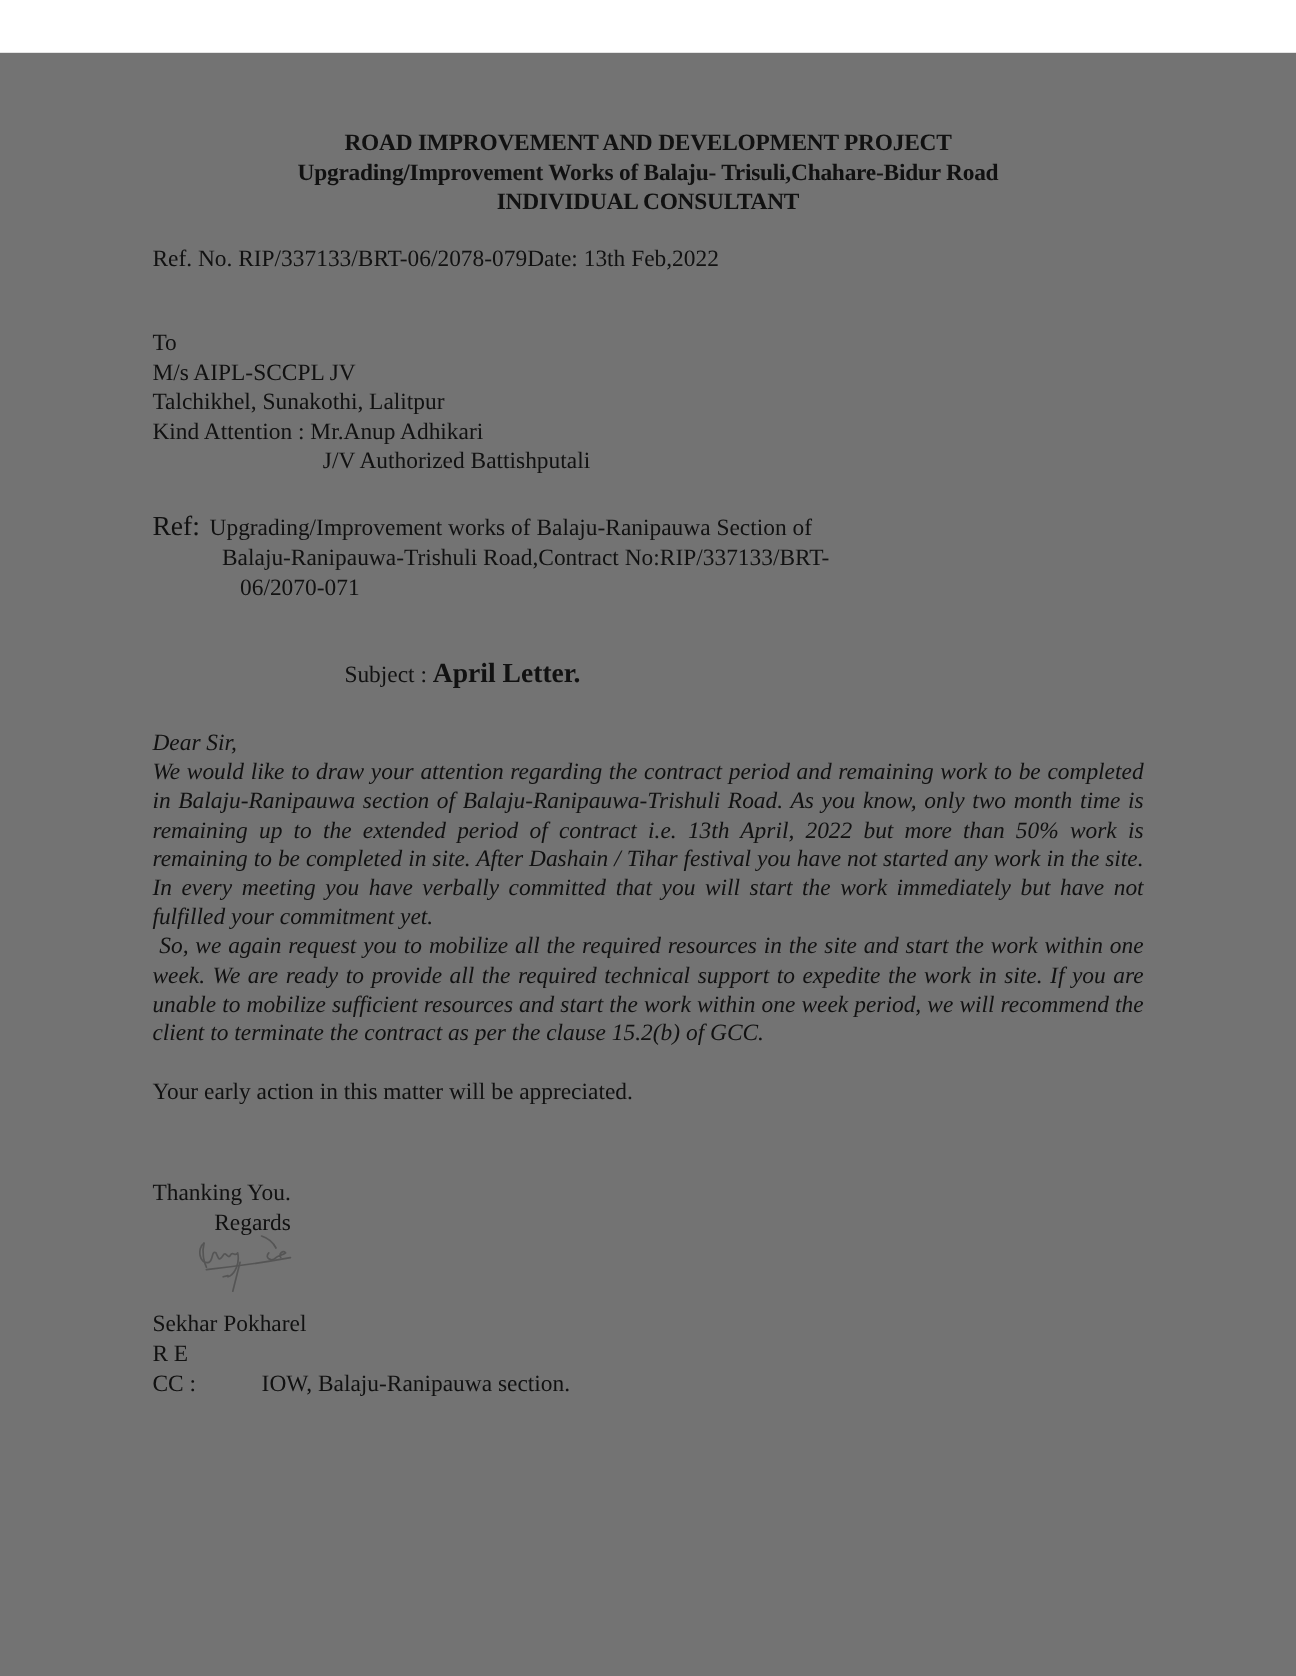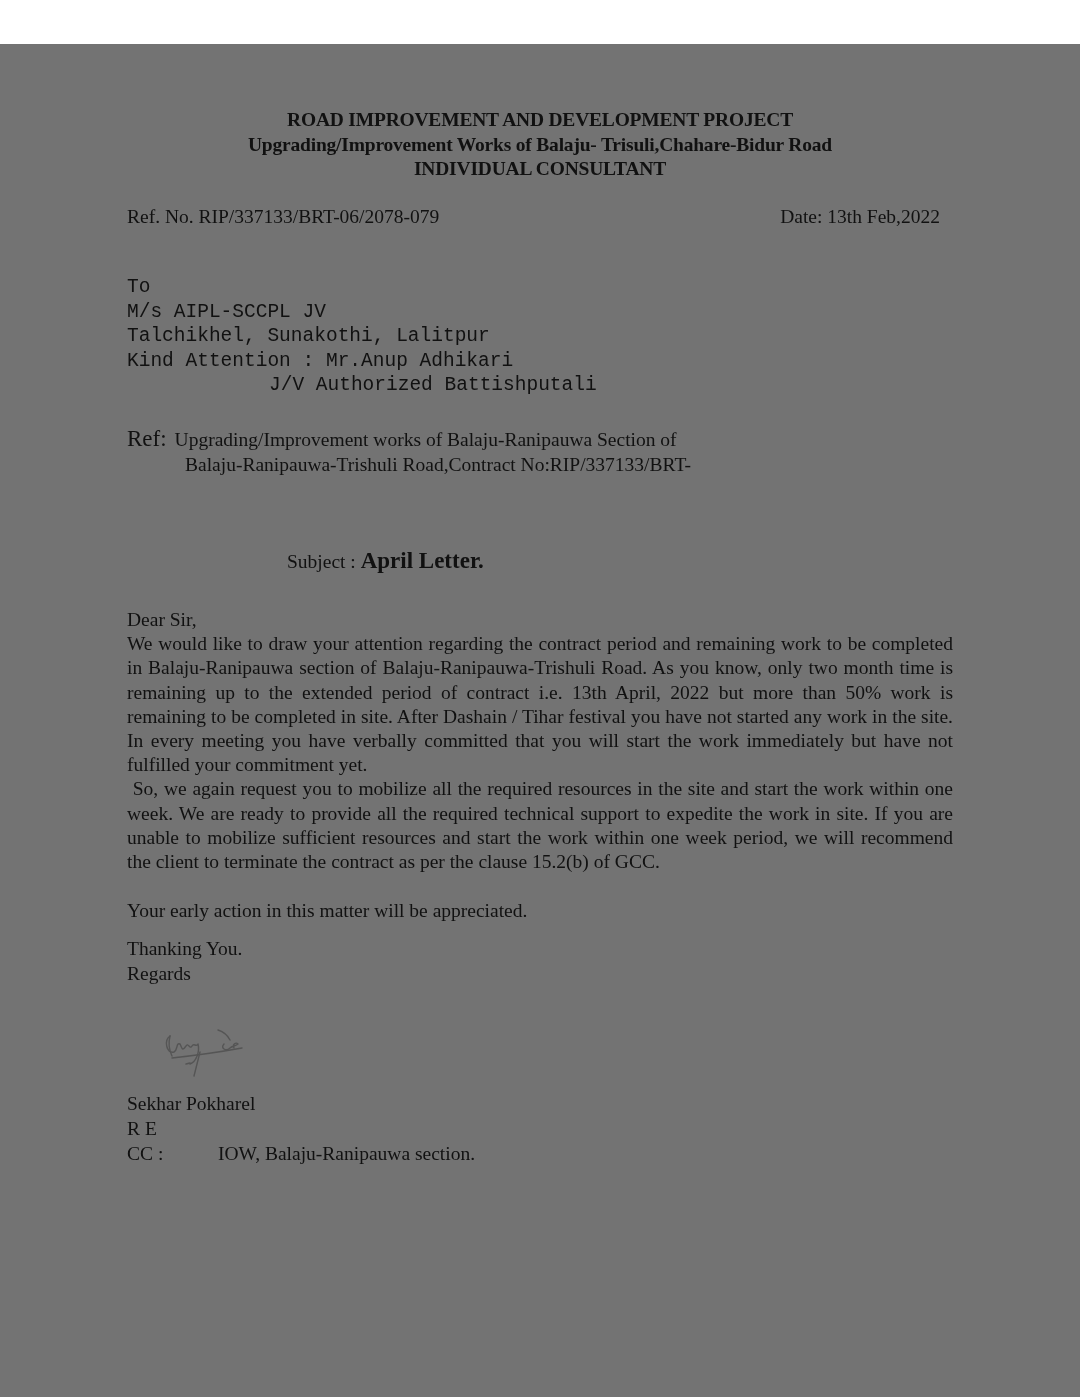--- a/index.html
+++ b/index.html
@@ -35,31 +35,29 @@
     }
     .header div { white-space: nowrap; }
     .refline {
       position: absolute;
       top: 161px;
       left: 127px;
       width: 813px;
       font-size: 19.5px;
       line-height: 24px;
       display: flex;
-      justify-content: space-between;
       white-space: nowrap;
     }
     .address {
       position: absolute;
       top: 231px;
       left: 127px;
       font-size: 19.5px;
       line-height: 24.5px;
       white-space: nowrap;
-      font-family: Liberation Mono, monospace;
     }
     .address .indent { padding-left: 142px; }
     .refblock {
       position: absolute;
       top: 382px;
       left: 127px;
       font-size: 19.5px;
       line-height: 25px;
       white-space: nowrap;
     }
@@ -86,36 +84,38 @@
       top: 564px;
       left: 127px;
       width: 826px;
       font-size: 19.5px;
       line-height: 24.2px;
     }
     .body-text p {
       margin: 0;
       text-align: justify;
       text-align-last: left;
+      font-style: italic;
     }
     .closing {
       position: absolute;
       top: 855px;
       left: 127px;
       font-size: 19.5px;
       line-height: 24.5px;
       white-space: nowrap;
     }
     .thanks {
       position: absolute;
-      top: 892px;
+      top: 938px;
       left: 127px;
       font-size: 19.5px;
       line-height: 25px;
       white-space: nowrap;
+      text-align: right;
     }
     .signature {
       position: absolute;
       top: 978px;
       left: 160px;
       width: 90px;
       height: 58px;
     }
     .signer {
       position: absolute;
@@ -153,20 +153,21 @@
     <div>Talchikhel, Sunakothi, Lalitpur</div>
     <div>Kind Attention : Mr.Anup Adhikari</div>
     <div class="indent">J/V Authorized Battishputali</div>
   </div>
 
   <div class="refblock">
     <div>
       <span class="ref-label">Ref:</span><span>Upgrading/Improvement works of Balaju-Ranipauwa Section of</span>
     </div>
     <div class="l2">Balaju-Ranipauwa-Trishuli Road,Contract No:RIP/337133/BRT-</div>
+    <div class="l3">06/2070-071</div>
   </div>
 
   <div class="subject">
     <span>Subject : </span><span class="subj-value">April Letter.</span>
   </div>
 
   <div class="body-text">
     <p>Dear Sir,</p>
     <p>We would like to draw your attention regarding the contract period and remaining work to be completed in Balaju-Ranipauwa section of Balaju-Ranipauwa-Trishuli Road. As you know, only two month time is remaining up to the extended period of contract i.e. 13th April, 2022 but more than 50% work is remaining to be completed in site. After Dashain / Tihar festival you have not started any work in the site. In every meeting you have verbally committed that you will start the work immediately but have not fulfilled your commitment yet.</p>
     <p>&nbsp;So, we again request you to mobilize all the required resources in the site and start the work within one week. We are ready to provide all the required technical support to expedite the work in site. If you are unable to mobilize sufficient resources and start the work within one week period, we will recommend the client to terminate the contract as per the clause 15.2(b) of GCC.</p>

